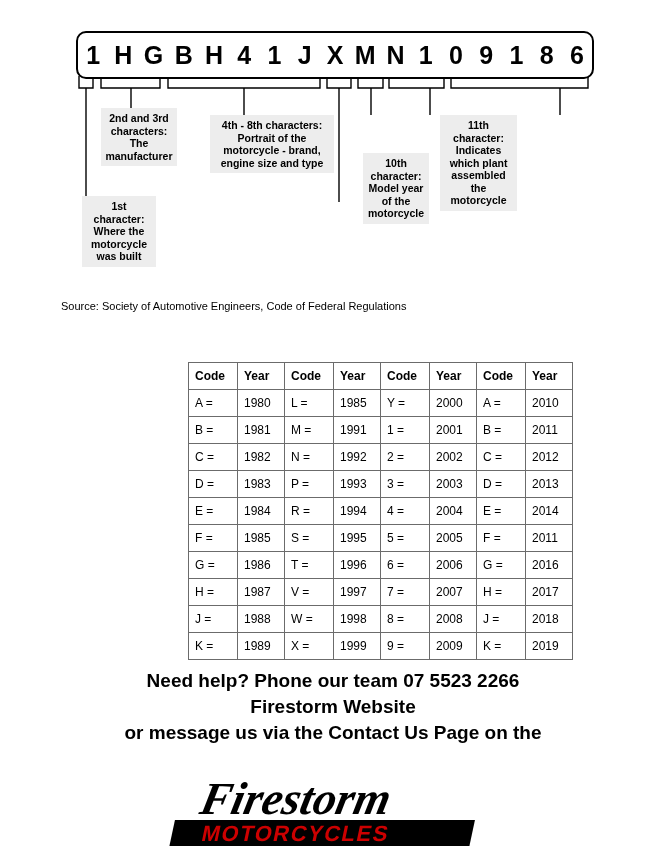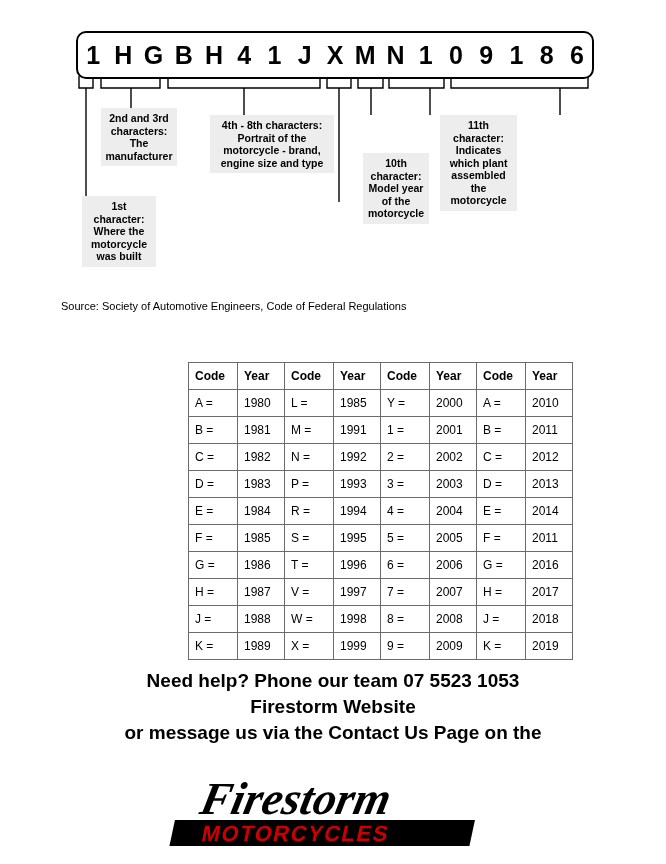--- a/index.html
+++ b/index.html
@@ -252,21 +252,21 @@
         <td class="code">9 =</td>
         <td class="year">2009</td>
         <td class="code">K =</td>
         <td class="year">2019</td>
       </tr>
     </tbody>
   </table>
 </div>
 
 <div id="help-text">
-  <div>Need help?  Phone our team 07 5523 1053</div>
+  <div>Need help?  Phone our team 07 5523 2266</div>
   <div>Firestorm Website</div>
   <div>or message us via the Contact Us Page on the</div>
 </div>
 
 <div id="logo">
   <svg class="logo-svg" width="330" height="92" viewBox="0 0 330 92" xmlns="http://www.w3.org/2000/svg">
     <g transform="skewX(-12)">
       <text x="40" y="46" font-family="'Liberation Serif', serif" font-size="46" font-weight="bold" font-style="italic" fill="#000000">Firestorm</text>
     </g>
     <rect x="18" y="52" width="300" height="26" fill="#000000" transform="skewX(-12)"></rect>

